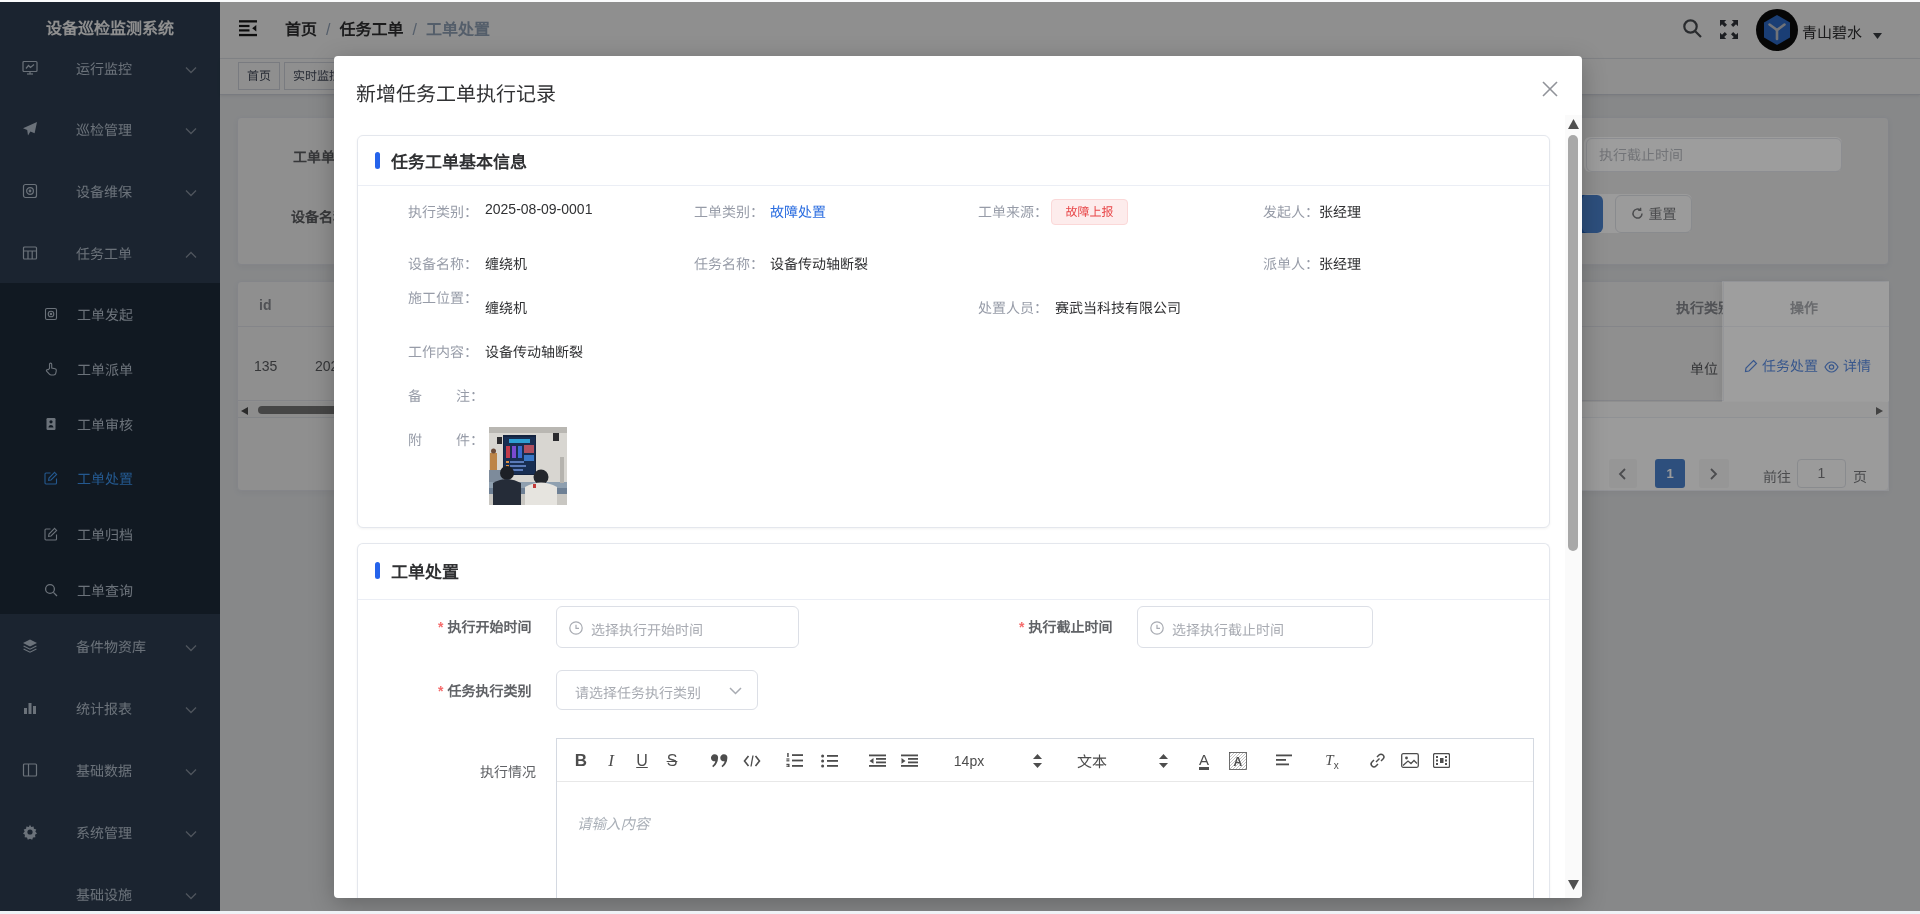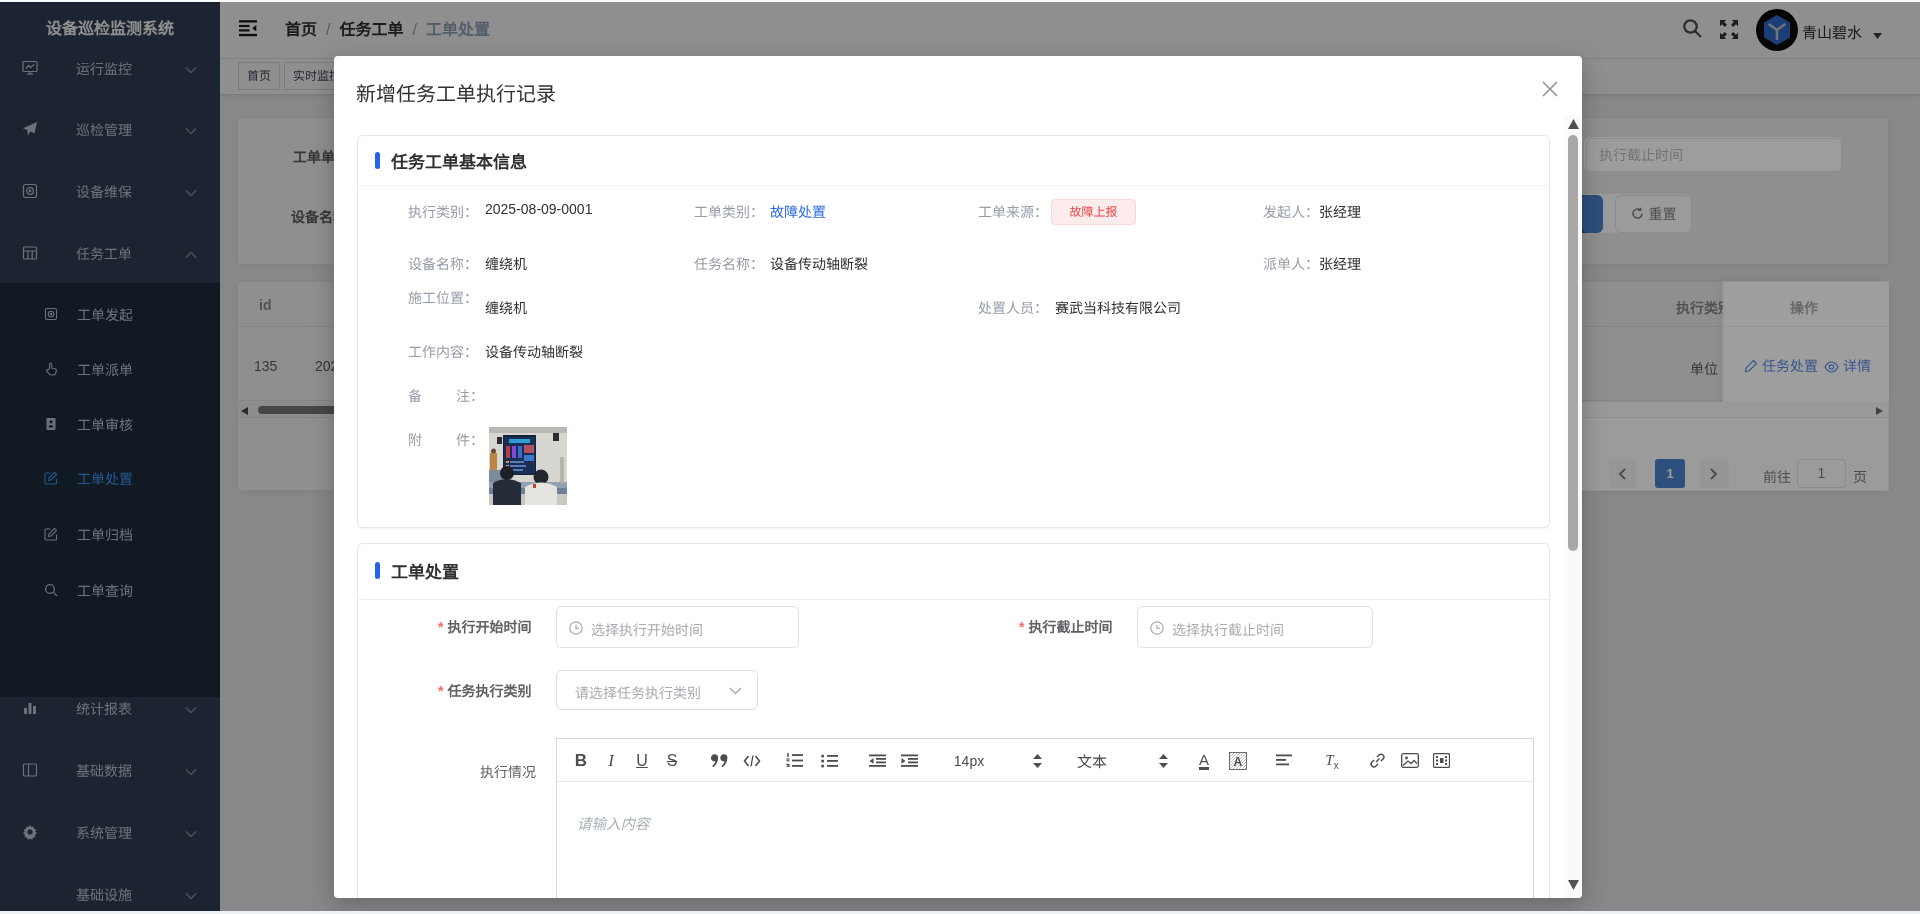--- a/index.html
+++ b/index.html
@@ -9,21 +9,21 @@
   #stage { position:relative; width:1920px; height:914px; background:#f0f2f5; overflow:hidden; }
   .abs { position:absolute; }
 
   
   #sidebar { position:absolute; left:0; top:0; width:220px; height:911px; background:#304156; z-index:1; }
   #sidebar .logo { position:absolute; left:0; top:0; width:220px; height:58px; line-height:58px; text-align:center; color:#fff; font-size:16px; font-weight:bold; }
   .mi { position:absolute; left:0; width:220px; height:56px; color:#bfcbd9; font-size:14px; }
   .mi .ic { position:absolute; left:22px; top:50%; transform:translateY(-50%); width:16px; height:16px; }
   .mi .tx { position:absolute; left:56px; top:50%; transform:translateY(-50%);margin-left:20px; }
   .mi .ar { position:absolute; left:185px; top:50%; transform:translateY(-50%); width:12px; height:12px; }
-  #submenu { position:absolute; left:0; top:283px; width:220px; height:414px; background:#1f2d3d; }
+  #submenu { position:absolute; left:0; top:283px; width:220px; height:331px; background:#1f2d3d; }
   .smi { position:absolute; left:0; width:220px; height:55px; color:#bfcbd9; font-size:14px; }
   .smi .ic { position:absolute; left:44px; top:50%; transform:translateY(-50%); width:14px; height:14px; }
   .smi .tx { position:absolute; left:77px; top:50%; transform:translateY(-50%); }
   .smi.active { color:#409eff; }
 
   
   #header { position:absolute; left:220px; top:0; width:1700px; height:59px; background:#fff; border-bottom:1px solid #e6e9ee; z-index:1; }
   #crumb { position:absolute; left:65px; top:0; height:59px; line-height:59px; font-size:16px; }
   #crumb b { font-weight:600; color:#303133; }
   #crumb .sep { color:#97a8be; margin:0 9px; font-weight:400; }
@@ -342,21 +342,21 @@
       <div class="hd">
           <div class="bar"></div>
           <div class="ttl">任务工单基本信息</div>
         </div>
 
       <div class="lab" style="left:50px;top:65px;">执行类别：</div>
         <div class="val" style="left:127px;top:65px;">2025-08-09-0001</div>
       <div class="lab" style="left:336px;top:65px;">工单类别：</div>
         <div class="val" style="left:412px;top:65px;color:#2b6de0">故障处置</div>
       <div class="lab" style="left:620px;top:65px;">工单来源：</div>
-      <div class="abs" style="left:693px;top:63px;width:85px;height:26px;background:#fdecec;border:1px solid #fbd8d8;border-radius:4px;text-align:center;line-height:24px;color:#e84749;font-size:12px;">故障上报</div>
+      <div class="abs" style="left:693px;top:63px;width:77px;height:26px;background:#fdecec;border:1px solid #fbd8d8;border-radius:4px;text-align:center;line-height:24px;color:#e84749;font-size:12px;">故障上报</div>
       <div class="lab" style="left:905px;top:65px;">发起人：</div>
         <div class="val" style="left:961px;top:65px;">张经理</div>
 
       <div class="lab" style="left:50px;top:117px;">设备名称：</div>
         <div class="val" style="left:127px;top:117px;">缠绕机</div>
       <div class="lab" style="left:336px;top:117px;">任务名称：</div>
         <div class="val" style="left:412px;top:117px;">设备传动轴断裂</div>
       <div class="lab" style="left:905px;top:117px;">派单人：</div>
         <div class="val" style="left:961px;top:117px;">张经理</div>
 

